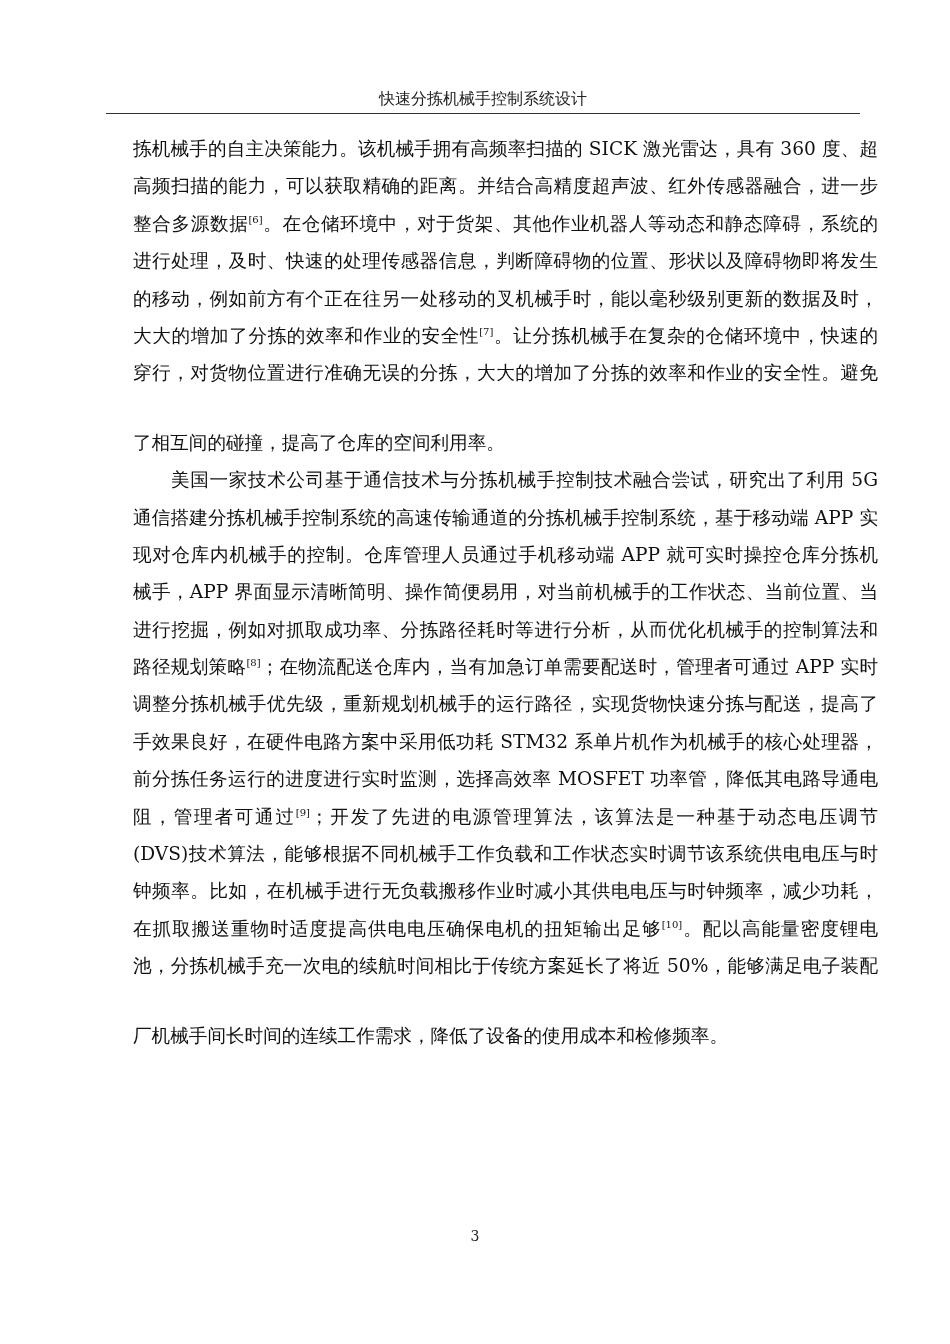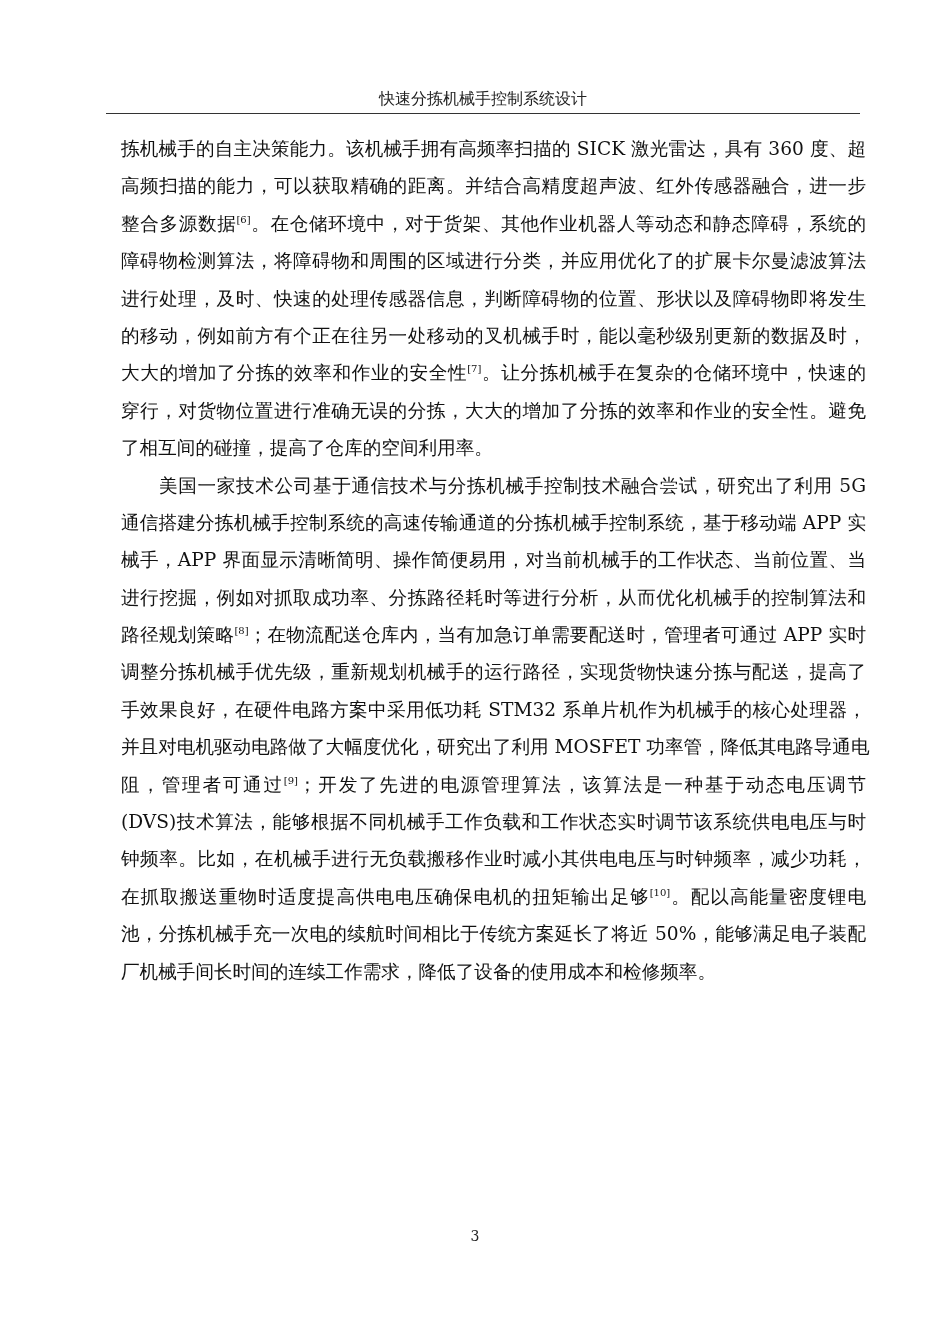--- a/index.html
+++ b/index.html
@@ -2,59 +2,59 @@
 <html><head>
 <meta charset="utf-8">
 <style>
   html, body { margin: 0; padding: 0; background: #ffffff; }
   body { width: 950px; height: 1344px; position: relative; overflow: hidden;
          font-family: "DejaVu Serif", "Liberation Serif", serif; color: #111; }
   .page { position: absolute; left: 0; top: 0; width: 785px; height: 1344px; background: #fff; }
   .header { position: absolute; left: 106px; top: 88px; width: 754px; text-align: center;
             font-size: 16px; line-height: 22px; color: #222; }
   .header-rule { position: absolute; left: 106px; top: 113px; width: 754px; height: 1px; background: #333; }
-  .body { position: absolute; left: 121px; top: 130px; width: 745px; }
+  .body { position: absolute; left: 133px; top: 130px; width: 745px; }
   .line { height: 37.4px; line-height: 37.4px; font-size: 18.6px; white-space: nowrap;
           text-align: justify; text-align-last: justify; letter-spacing: 0; }
-  .line.last { text-align-last: left; }
+  .line.last { text-align-last: left; margin-top: 32px; }
   .line.indent { padding-left: 38px; }
   sup { font-size: 10px; vertical-align: 7px; line-height: 0; }
   .footer { position: absolute; left: 0; top: 1228px; width: 950px; text-align: center;
             font-size: 14px; color: #222; }
 </style>
 </head>
 <body>
 
 <div class="page">
   <div class="header">快速分拣机械手控制系统设计</div>
   <div class="header-rule"></div>
 
   <div class="body" id="body">
       <div>
         <div class="line"><span>拣机械手的自主决策能力。该机械手拥有高频率扫描的 SICK 激光雷达，具有 360 度、超</span></div>
         <div class="line"><span>高频扫描的能力，可以获取精确的距离。并结合高精度超声波、红外传感器融合，进一步</span></div>
         <div class="line"><span>整合多源数据</span><sup>[6]</sup><span>。在仓储环境中，对于货架、其他作业机器人等动态和静态障碍，系统的</span></div>
-        <div class="line"><span>障碍物检测算法，将障碍物和周围的区域进行分类，并应用优化了的扩展卡尔曼滤波算法</span></div>
         <div class="line"><span>进行处理，及时、快速的处理传感器信息，判断障碍物的位置、形状以及障碍物即将发生</span></div>
         <div class="line"><span>的移动，例如前方有个正在往另一处移动的叉机械手时，能以毫秒级别更新的数据及时，</span></div>
         <div class="line"><span>大大的增加了分拣的效率和作业的安全性</span><sup>[7]</sup><span>。让分拣机械手在复杂的仓储环境中，快速的</span></div>
         <div class="line"><span>穿行，对货物位置进行准确无误的分拣，大大的增加了分拣的效率和作业的安全性。避免</span></div>
         <div class="line last"><span>了相互间的碰撞，提高了仓库的空间利用率。</span></div>
       </div>
       <div>
         <div class="line indent"><span>美国一家技术公司基于通信技术与分拣机械手控制技术融合尝试，研究出了利用 5G</span></div>
         <div class="line"><span>通信搭建分拣机械手控制系统的高速传输通道的分拣机械手控制系统，基于移动端 APP 实</span></div>
+        <div class="line"><span>现对仓库内机械手的控制。仓库管理人员通过手机移动端 APP 就可实时操控仓库分拣机</span></div>
         <div class="line"><span>械手，APP 界面显示清晰简明、操作简便易用，对当前机械手的工作状态、当前位置、当</span></div>
         <div class="line"><span>进行挖掘，例如对抓取成功率、分拣路径耗时等进行分析，从而优化机械手的控制算法和</span></div>
         <div class="line"><span>路径规划策略</span><sup>[8]</sup><span>；在物流配送仓库内，当有加急订单需要配送时，管理者可通过 APP 实时</span></div>
         <div class="line"><span>调整分拣机械手优先级，重新规划机械手的运行路径，实现货物快速分拣与配送，提高了</span></div>
       </div>
       <div>
         <div class="line"><span>手效果良好，在硬件电路方案中采用低功耗 STM32 系单片机作为机械手的核心处理器，</span></div>
-        <div class="line"><span>并且对电机驱动电路做了大幅度优化，研究出了利用 MOSFET 功率管，降低其电路导通电</span></div>
+        <div class="line"><span>前分拣任务运行的进度进行实时监测，选择高效率 MOSFET 功率管，降低其电路导通电</span></div>
         <div class="line"><span>阻，管理者可通过</span><sup>[9]</sup><span>；开发了先进的电源管理算法，该算法是一种基于动态电压调节</span></div>
         <div class="line"><span>(DVS)技术算法，能够根据不同机械手工作负载和工作状态实时调节该系统供电电压与时</span></div>
         <div class="line"><span>钟频率。比如，在机械手进行无负载搬移作业时减小其供电电压与时钟频率，减少功耗，</span></div>
         <div class="line"><span>在抓取搬送重物时适度提高供电电压确保电机的扭矩输出足够</span><sup>[10]</sup><span>。配以高能量密度锂电</span></div>
         <div class="line"><span>池，分拣机械手充一次电的续航时间相比于传统方案延长了将近 50%，能够满足电子装配</span></div>
         <div class="line last"><span>厂机械手间长时间的连续工作需求，降低了设备的使用成本和检修频率。</span></div>
       </div>
     </div>
 
   <div class="footer">3</div>

